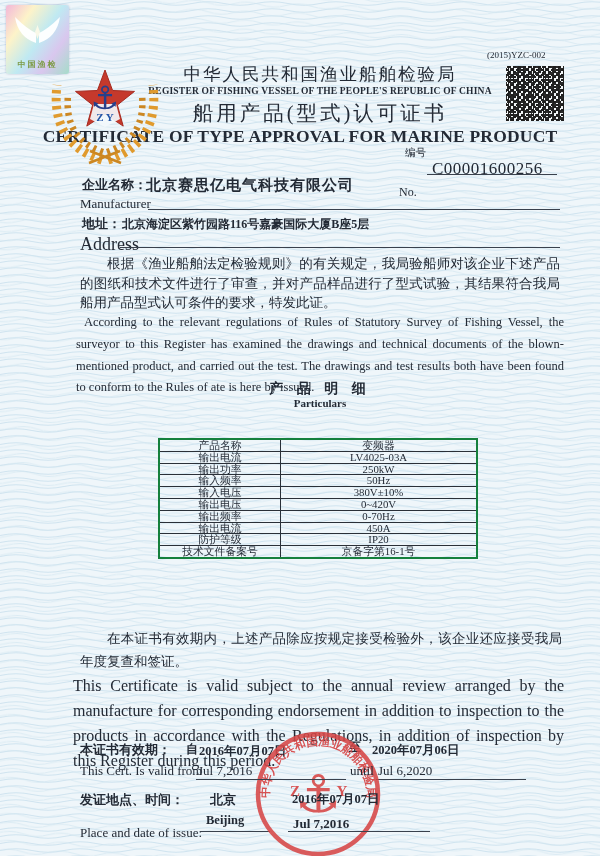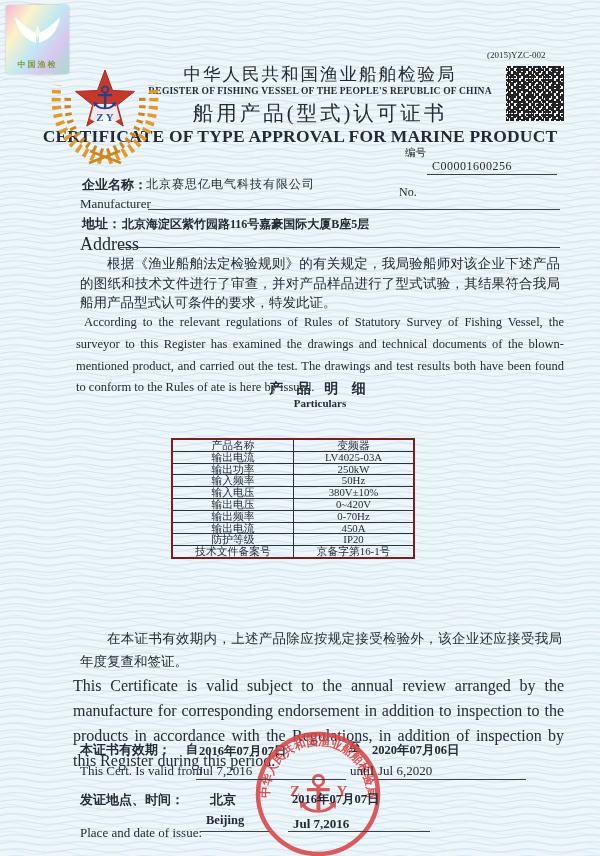--- a/index.html
+++ b/index.html
@@ -23,41 +23,41 @@
   .title-cn{top:99px;font-size:20.5px;font-weight:normal;letter-spacing:3px;}
   .title-en{top:126px;left:0;font-size:17.5px;font-weight:bold;letter-spacing:.2px;}
   .form-code{left:487px;top:50px;font-size:9px;}
   .qr{left:506px;top:66px;width:58px;height:55px;z-index:3;
       background:
         repeating-conic-gradient(#1e1e1e 0% 25%,rgba(0,0,0,0) 0% 50%) 0px 0px/5px 5px,
         repeating-conic-gradient(#2a2a2a 0% 25%,rgba(255,255,255,.6) 0% 50%) 1px 2px/7px 7px,
         #dfe8ee;}
   .no-label-cn{left:405px;top:146px;font-size:10.5px;}
   .no-label-en{left:399px;top:161px;font-size:12px;margin-top:24px;}
-  .no-value{left:432px;top:159px;font-size:12px;letter-spacing:.5px;text-align:right;}
+  .no-value{left:432px;top:159px;font-size:17px;letter-spacing:.5px;text-align:right;}
   .ul{border-bottom:1.3px solid #39414d;height:0;}
 
   
   .lbl-cn{font-size:13px;font-weight:bold;}
   .mfr-label-cn{left:82px;top:176px;}
-  .mfr-value{left:146px;top:176px;font-size:12px;font-weight:normal;letter-spacing:1px;}
+  .mfr-value{left:146px;top:176px;font-size:15px;font-weight:bold;letter-spacing:1px;}
   .mfr-label-en{left:80px;top:196px;font-size:13px;}
   .addr-label-cn{left:82px;top:215px;}
   .addr-value{left:122px;top:216px;font-size:12px;font-weight:bold;}
   .addr-label-en{left:80px;top:234px;font-size:18px;}
 
   .para{text-align:justify;}
   .stmt-cn{left:80px;right:40px;top:254px;font-size:13.5px;line-height:19.5px;text-indent:2em;}
   .stmt-en{left:76px;right:36px;top:312px;font-size:12.5px;line-height:21.8px;text-indent:8px;}
 
   .part-cn{top:380px;font-size:14px;font-weight:bold;letter-spacing:5px;}
   .part-en{top:397px;font-size:11px;font-weight:bold;}
 
-  table.ptable{position:absolute;left:171px;top:438px;width:244px;z-index:2;
-        border-collapse:collapse;border:2px solid #7f1d1d;}
+  table.ptable{position:absolute;left:158px;top:438px;width:320px;z-index:2;
+        border-collapse:collapse;border:2px solid #15803d;}
   table.ptable td{border:1px solid #2a3038;font-size:10.8px;line-height:1;height:10px;
         padding:0 2px;text-align:center;color:#242b36;}
   td.c1{width:116px;}
 
   .annual-cn{left:80px;right:38px;top:628px;font-size:13.5px;line-height:22.5px;text-indent:2em;}
   .annual-en{left:73px;right:36px;top:673px;font-size:16px;line-height:25px;}
 
   .v-label-cn{left:80px;top:741px;font-size:13px;font-weight:bold;}
   .v-from-prefix{left:186px;top:741px;font-size:12px;font-weight:bold;}
   .v-from-cn{left:199px;top:743px;font-size:12.5px;font-weight:bold;}

